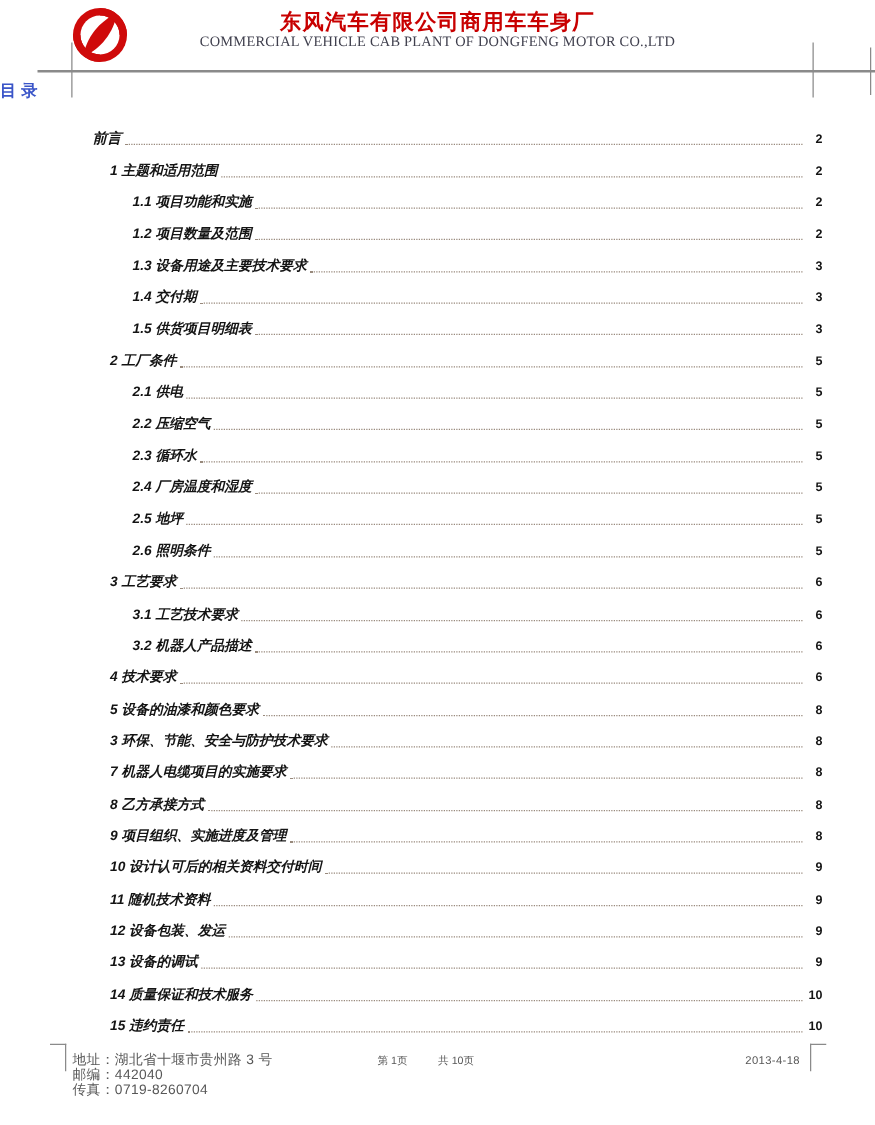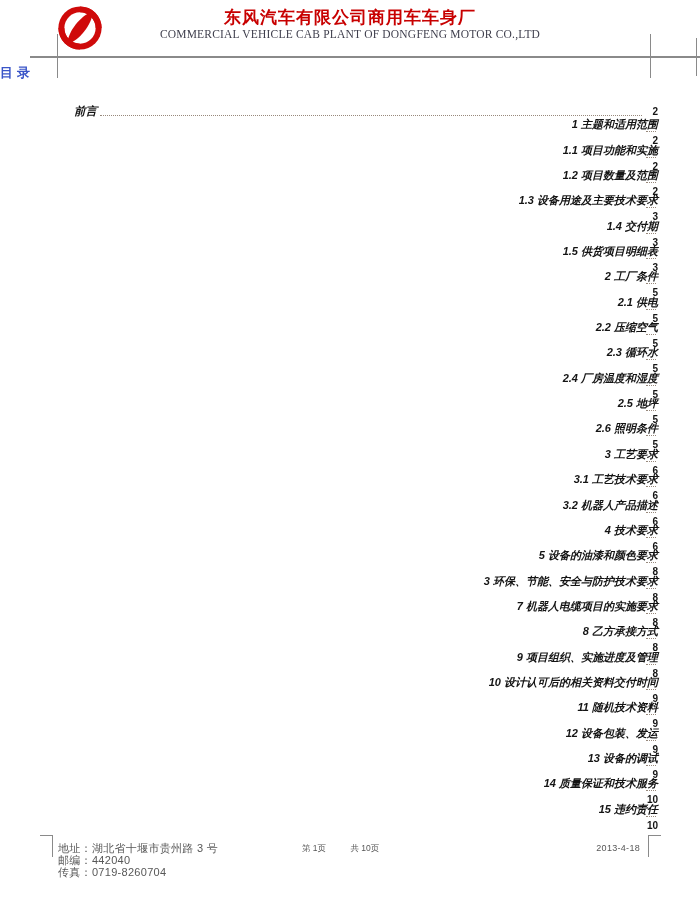--- a/index.html
+++ b/index.html
@@ -44,22 +44,22 @@
   }
   .toc-row .lbl{white-space:nowrap;line-height:13px;}
   .toc-row .leader{
     flex:1;border-bottom:1.6px dotted #98897c;margin:0 2px 2px 3px;min-width:10px;
   }
   .toc-row .pg{
     font-style:normal;font-weight:bold;font-size:10px;line-height:13px;
     text-align:right;min-width:14px;
   }
   .lvl0{padding-left:0;}
-  .lvl1{padding-left:14px;flex-direction:column;}
-  .lvl2{padding-left:32px;flex-direction:column;}
+  .lvl1{padding-left:14px;}
+  .lvl2{padding-left:32px;}
   .lvl0 .lbl{font-size:11.5px;}
 
   
   .corner{position:absolute;top:835px;width:13px;height:22px;}
   .corner-left{left:40px;border-top:1px solid var(--rule-gray);border-right:1px solid var(--rule-gray);}
   .corner-right{left:648px;border-top:1px solid var(--rule-gray);border-left:1px solid var(--rule-gray);}
   .footer-address{
     position:absolute;left:58px;top:842px;
     color:var(--footer-gray);font-size:11px;line-height:12px;letter-spacing:.3px;
   }

